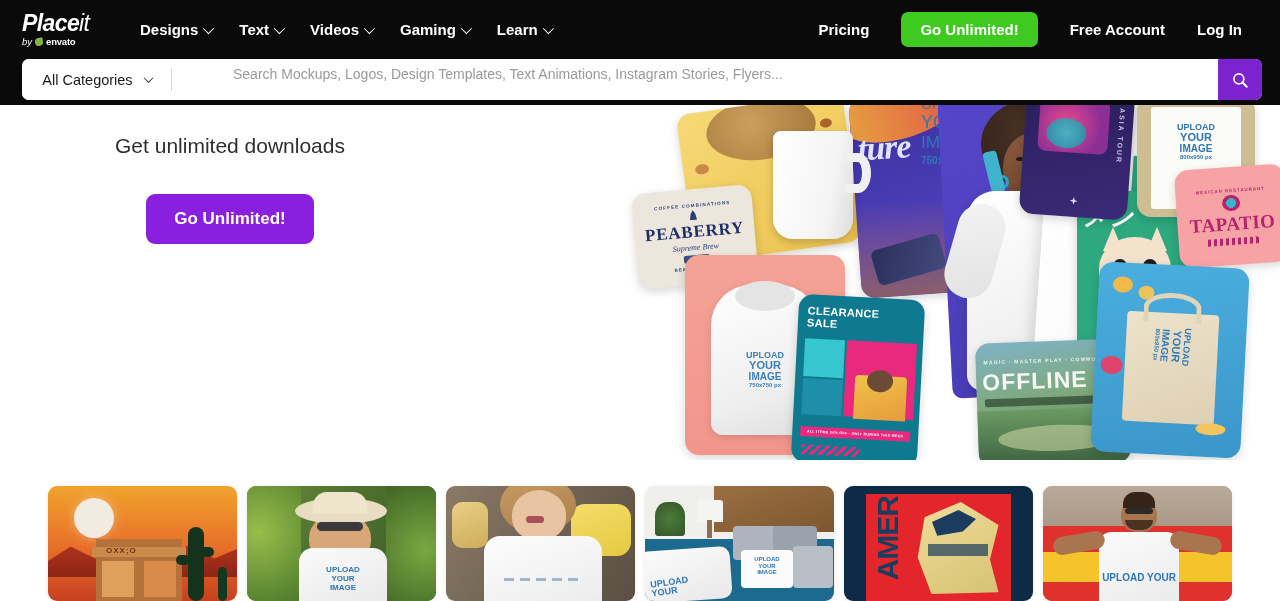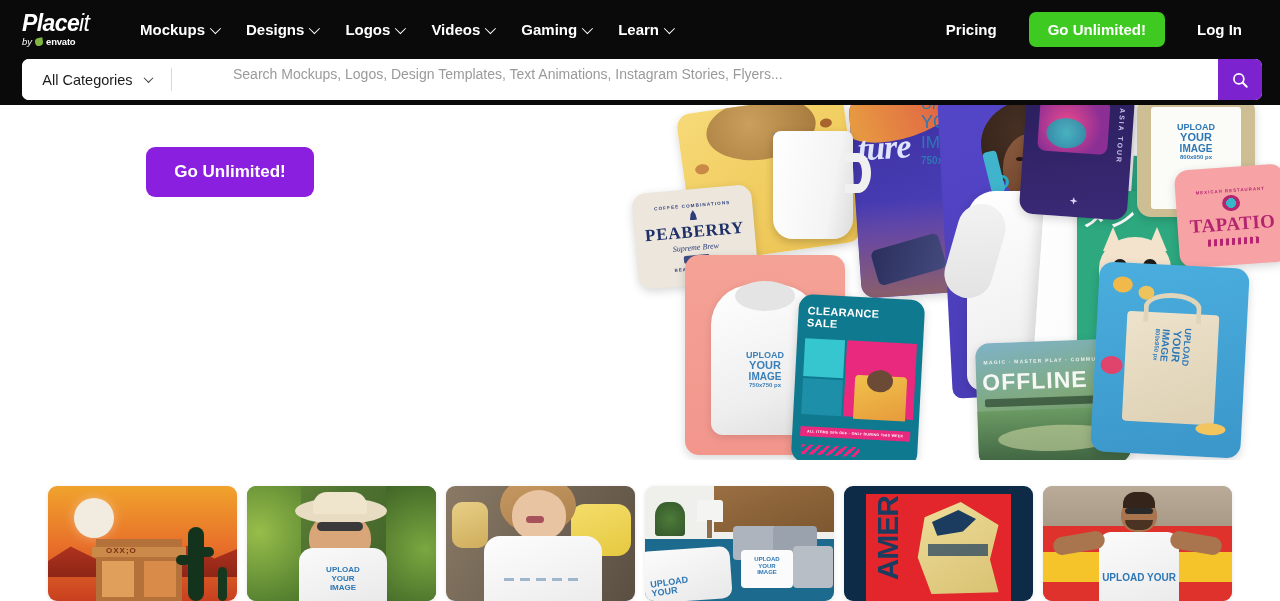--- a/index.html
+++ b/index.html
@@ -169,48 +169,45 @@
         <div class="logo-main"><span>Place</span><span class="lt">it</span></div>
         <div class="logo-sub">
           <span>by</span>
           <span class="envato-leaf"></span>
           <span class="envato-word">envato</span>
         </div>
       </div>
 
       <div class="nav-items">
         <div class="nav-item">
-          <span>Mockups</span>
-          <span class="caret-thin"></span>
-        </div>
-        <div class="nav-item">
           <span>Designs</span>
           <span class="caret-thin"></span>
         </div>
         <div class="nav-item">
-          <span>Logos</span>
+          <span>Text</span>
           <span class="caret-thin"></span>
         </div>
         <div class="nav-item">
           <span>Videos</span>
           <span class="caret-thin"></span>
         </div>
         <div class="nav-item">
           <span>Gaming</span>
           <span class="caret-thin"></span>
         </div>
         <div class="nav-item">
           <span>Learn</span>
           <span class="caret-thin"></span>
         </div>
       </div>
 
       <div class="nav-right">
         <div class="nav-link">Pricing</div>
         <button class="btn-unlimited-top">Go Unlimited!</button>
+        <div class="nav-link">Free Account</div>
         <div class="nav-link">Log In</div>
       </div>
     </div>
 
     <div class="search-row">
       <div class="search-wrap">
         <div class="cat-select">
           <span>All Categories</span>
           <span class="caret-dark"></span>
         </div>
@@ -221,20 +218,21 @@
             <line x1="15.4" y1="15.4" x2="21" y2="21" stroke="#fff" stroke-width="2.6" stroke-linecap="round"></line>
           </svg>
         </button>
       </div>
     </div>
   </div>
 
   <div class="hero">
 
     <div class="hero-left">
+      <div class="hero-sub">Get unlimited downloads</div>
       <button class="btn-unlimited-hero">Go Unlimited!</button>
     </div>
 
     <div class="collage">
 
       <div class="tile" style="left:60px; top:-2px; width:168px; height:150px; transform:rotate(-8deg);
                   background:linear-gradient(150deg,#f6d978 0%,#f2cf63 45%,#ecc253 100%);">
         <div style="position:absolute;left:28px;top:-6px;width:110px;height:62px;border-radius:50%;
                     background:radial-gradient(circle at 40% 40%,#c79a5a,#9c6f36);opacity:.92;"></div>
         <div style="position:absolute;left:12px;top:52px;width:14px;height:10px;border-radius:50%;background:#c98a46;"></div>

